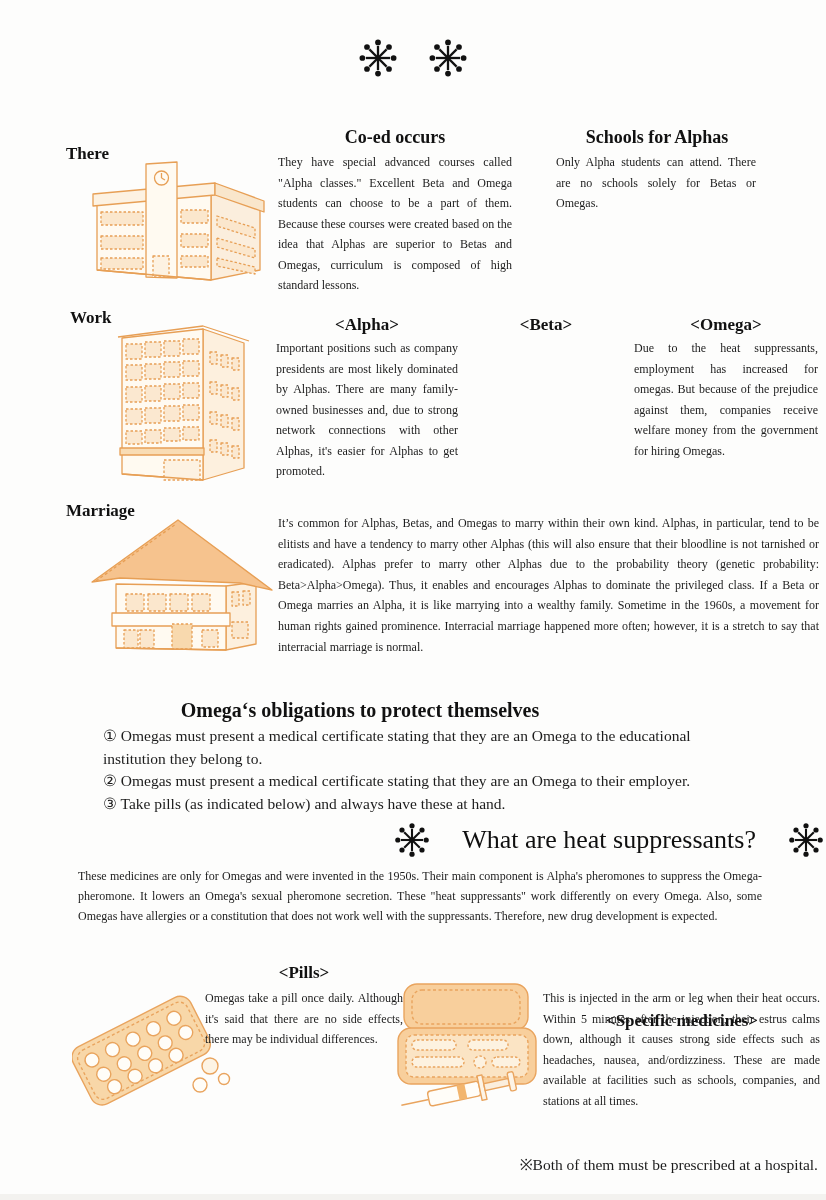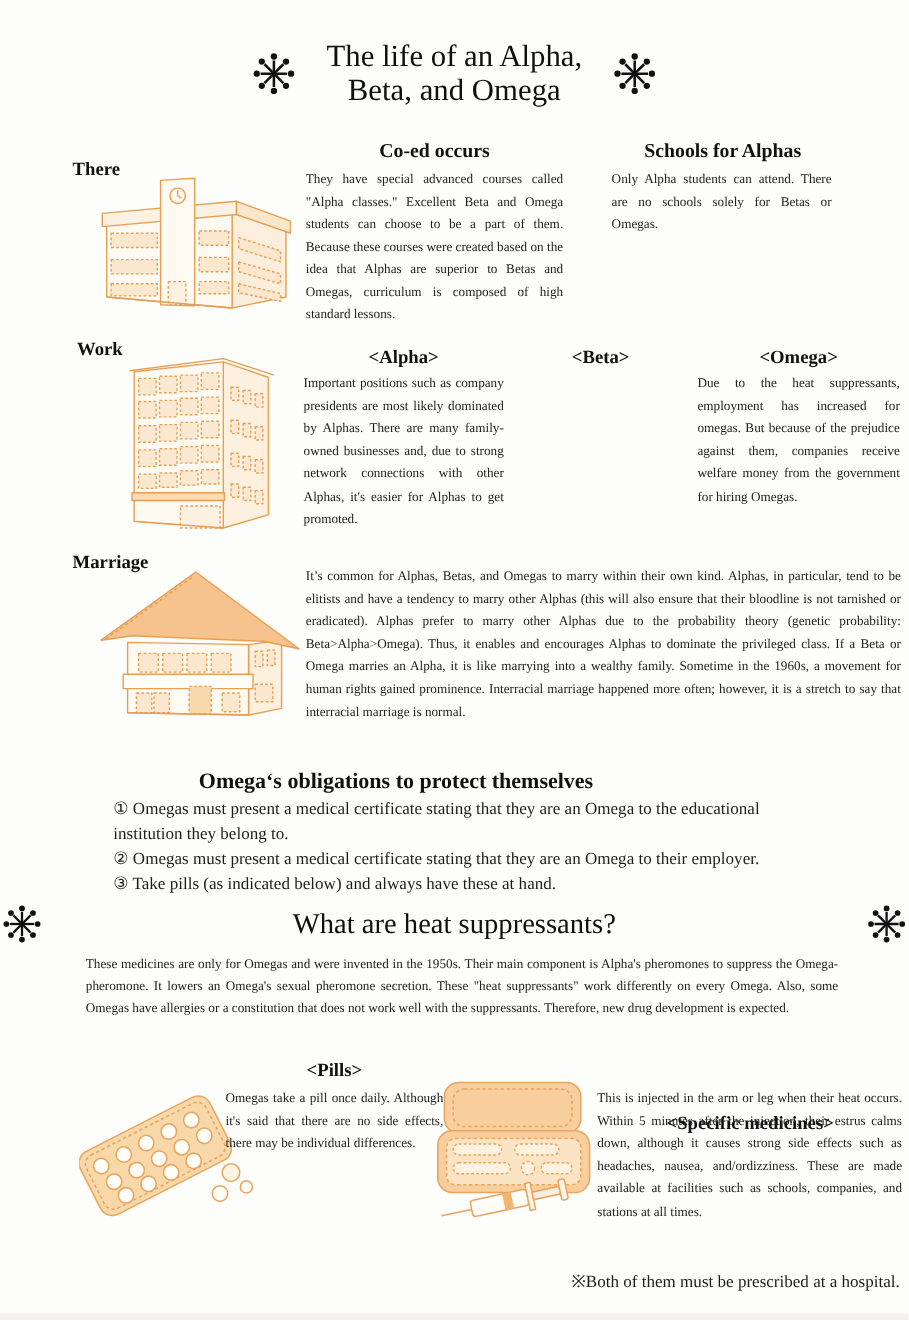--- a/index.html
+++ b/index.html
@@ -9,21 +9,21 @@
     font-family:"Liberation Serif","DejaVu Serif",serif;
     color:#1c1c1c;
   }
   .abs{position:absolute;}
   .body-text{font-size:12px;line-height:20.5px;text-align:justify;}
   .sec-label{font-size:17px;font-weight:bold;color:#111;}
   .col-heading{font-size:18px;font-weight:bold;text-align:center;color:#111;}
   .sub-heading{font-size:17px;font-weight:bold;text-align:center;color:#111;}
   .title-row{left:0;top:36px;width:826px;display:flex;justify-content:center;align-items:center;gap:26px;}
   .title-text{font-size:28px;line-height:31px;text-align:center;color:#0f0f0f;}
-  .hs-row{left:0;top:820px;width:826px;display:flex;justify-content:space-between;align-items:center;gap:30px;}
+  .hs-row{left:0;top:820px;width:826px;display:flex;justify-content:flex-end;align-items:center;gap:30px;}
   .hs-title{font-size:26px;text-align:center;color:#0f0f0f;}
   .star{display:block;}
   .obl-heading{left:95px;top:699px;width:530px;text-align:center;font-size:20px;font-weight:bold;color:#111;}
   .obl-list{left:103px;top:725px;width:618px;font-size:15.5px;line-height:22.5px;text-align:left;}
   .footnote{left:8px;top:1153px;width:810px;text-align:right;font-size:15.5px;color:#1c1c1c;}
   .scan-edge{left:0;top:1194px;width:826px;height:6px;background:#f3f2ef;}
   .illustration svg{display:block;}
 </style>
 </head>
 <body>
@@ -46,24 +46,20 @@
         <circle cx="34.2" cy="20" r="2.6"></circle>
           <circle cx="30" cy="30" r="2.6"></circle>
         <circle cx="20" cy="34.2" r="2.6"></circle>
           <circle cx="10" cy="30" r="2.6"></circle>
         <circle cx="5.8" cy="20" r="2.6"></circle>
           <circle cx="10" cy="10" r="2.6"></circle>
         <circle cx="20" cy="5.8" r="2.6"></circle>
           <circle cx="30" cy="10" r="2.6"></circle>
       </g>
     </svg>
-    <div class="title-text">
-      <div>The life of an Alpha,</div>
-      <div>Beta, and Omega</div>
-    </div>
     <svg class="star" width="44" height="44" viewBox="0 0 40 40">
       <g stroke="#111" stroke-width="2.1" fill="none">
         <line x1="20" y1="20" x2="31" y2="20"></line>
           <line x1="20" y1="20" x2="27.8" y2="27.8"></line>
         <line x1="20" y1="20" x2="20" y2="31"></line>
           <line x1="20" y1="20" x2="12.2" y2="27.8"></line>
         <line x1="20" y1="20" x2="9" y2="20"></line>
           <line x1="20" y1="20" x2="12.2" y2="12.2"></line>
         <line x1="20" y1="20" x2="20" y2="9"></line>
           <line x1="20" y1="20" x2="27.8" y2="12.2"></line>

